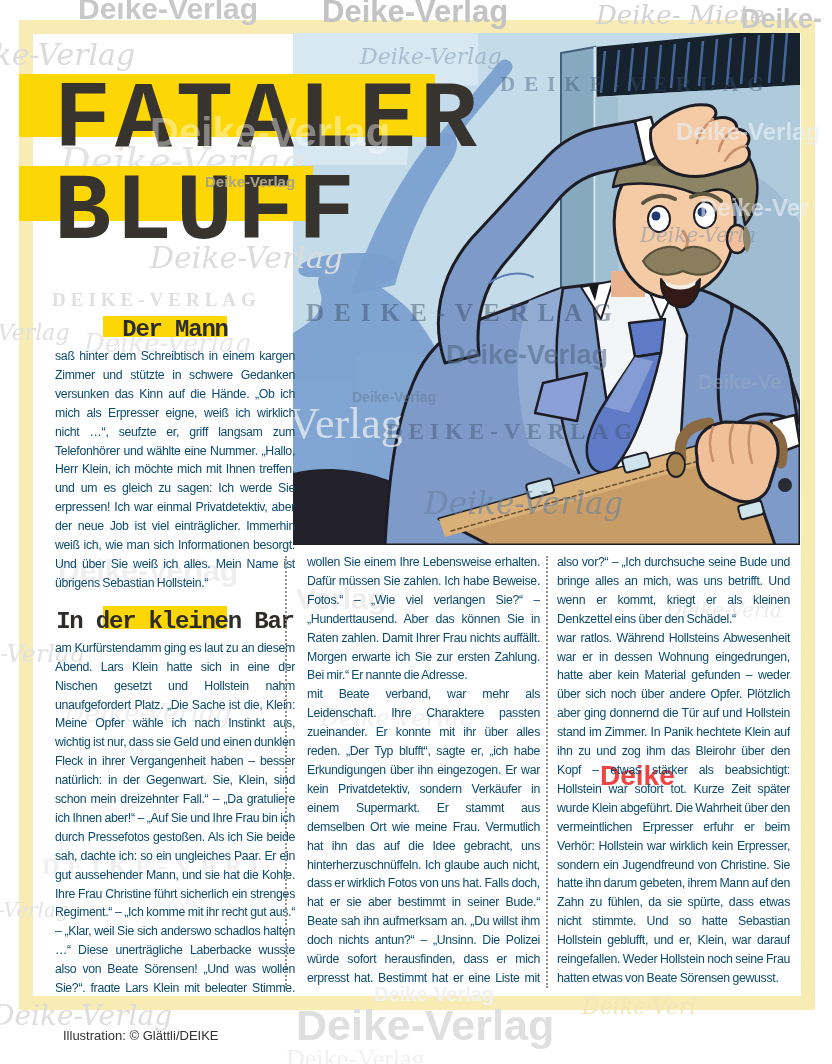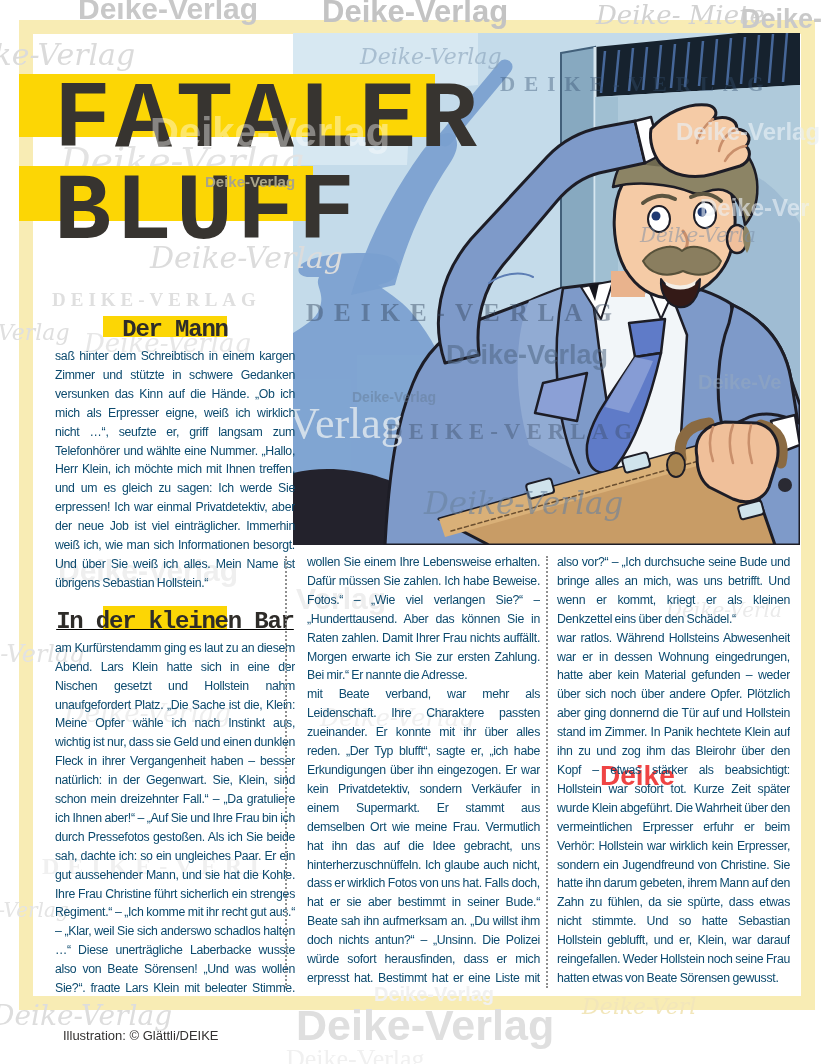--- a/index.html
+++ b/index.html
@@ -32,21 +32,21 @@
     font-size:95px;line-height:1;letter-spacing:4px;white-space:nowrap;
   }
   .t1{left:54px;top:74px;}
   .t2{left:54px;top:166px;}
   
   .col{position:absolute;z-index:4;overflow:hidden;}
   #col1{left:55px;top:316px;width:240px;height:676px;}
   #col2{left:307px;top:553px;width:233px;height:436px;}
   #col3{left:557px;top:553px;width:233px;height:436px;}
   .hwrap{position:relative;text-align:center;white-space:nowrap;height:27px;margin:0 0 4px 0;}
-  .hwrap.gap{margin-top:15px;text-decoration:underline;}
+  .hwrap.gap{margin-top:15px;}
   .hl{position:absolute;left:48px;top:-2px;width:124px;height:23px;background:#FCD605;z-index:0;}
   .h{
     position:relative;z-index:1;color:#2E2C29;
     font-family:"Liberation Mono",monospace;font-weight:700;
     font-size:24px;letter-spacing:-1.2px;
   }
   .body{
     margin:0;color:#0c4a6e;font-size:12.3px;line-height:18.9px;
     letter-spacing:-0.3px;word-spacing:-0.6px;
     text-align:justify;hyphens:auto;-webkit-hyphens:auto;

